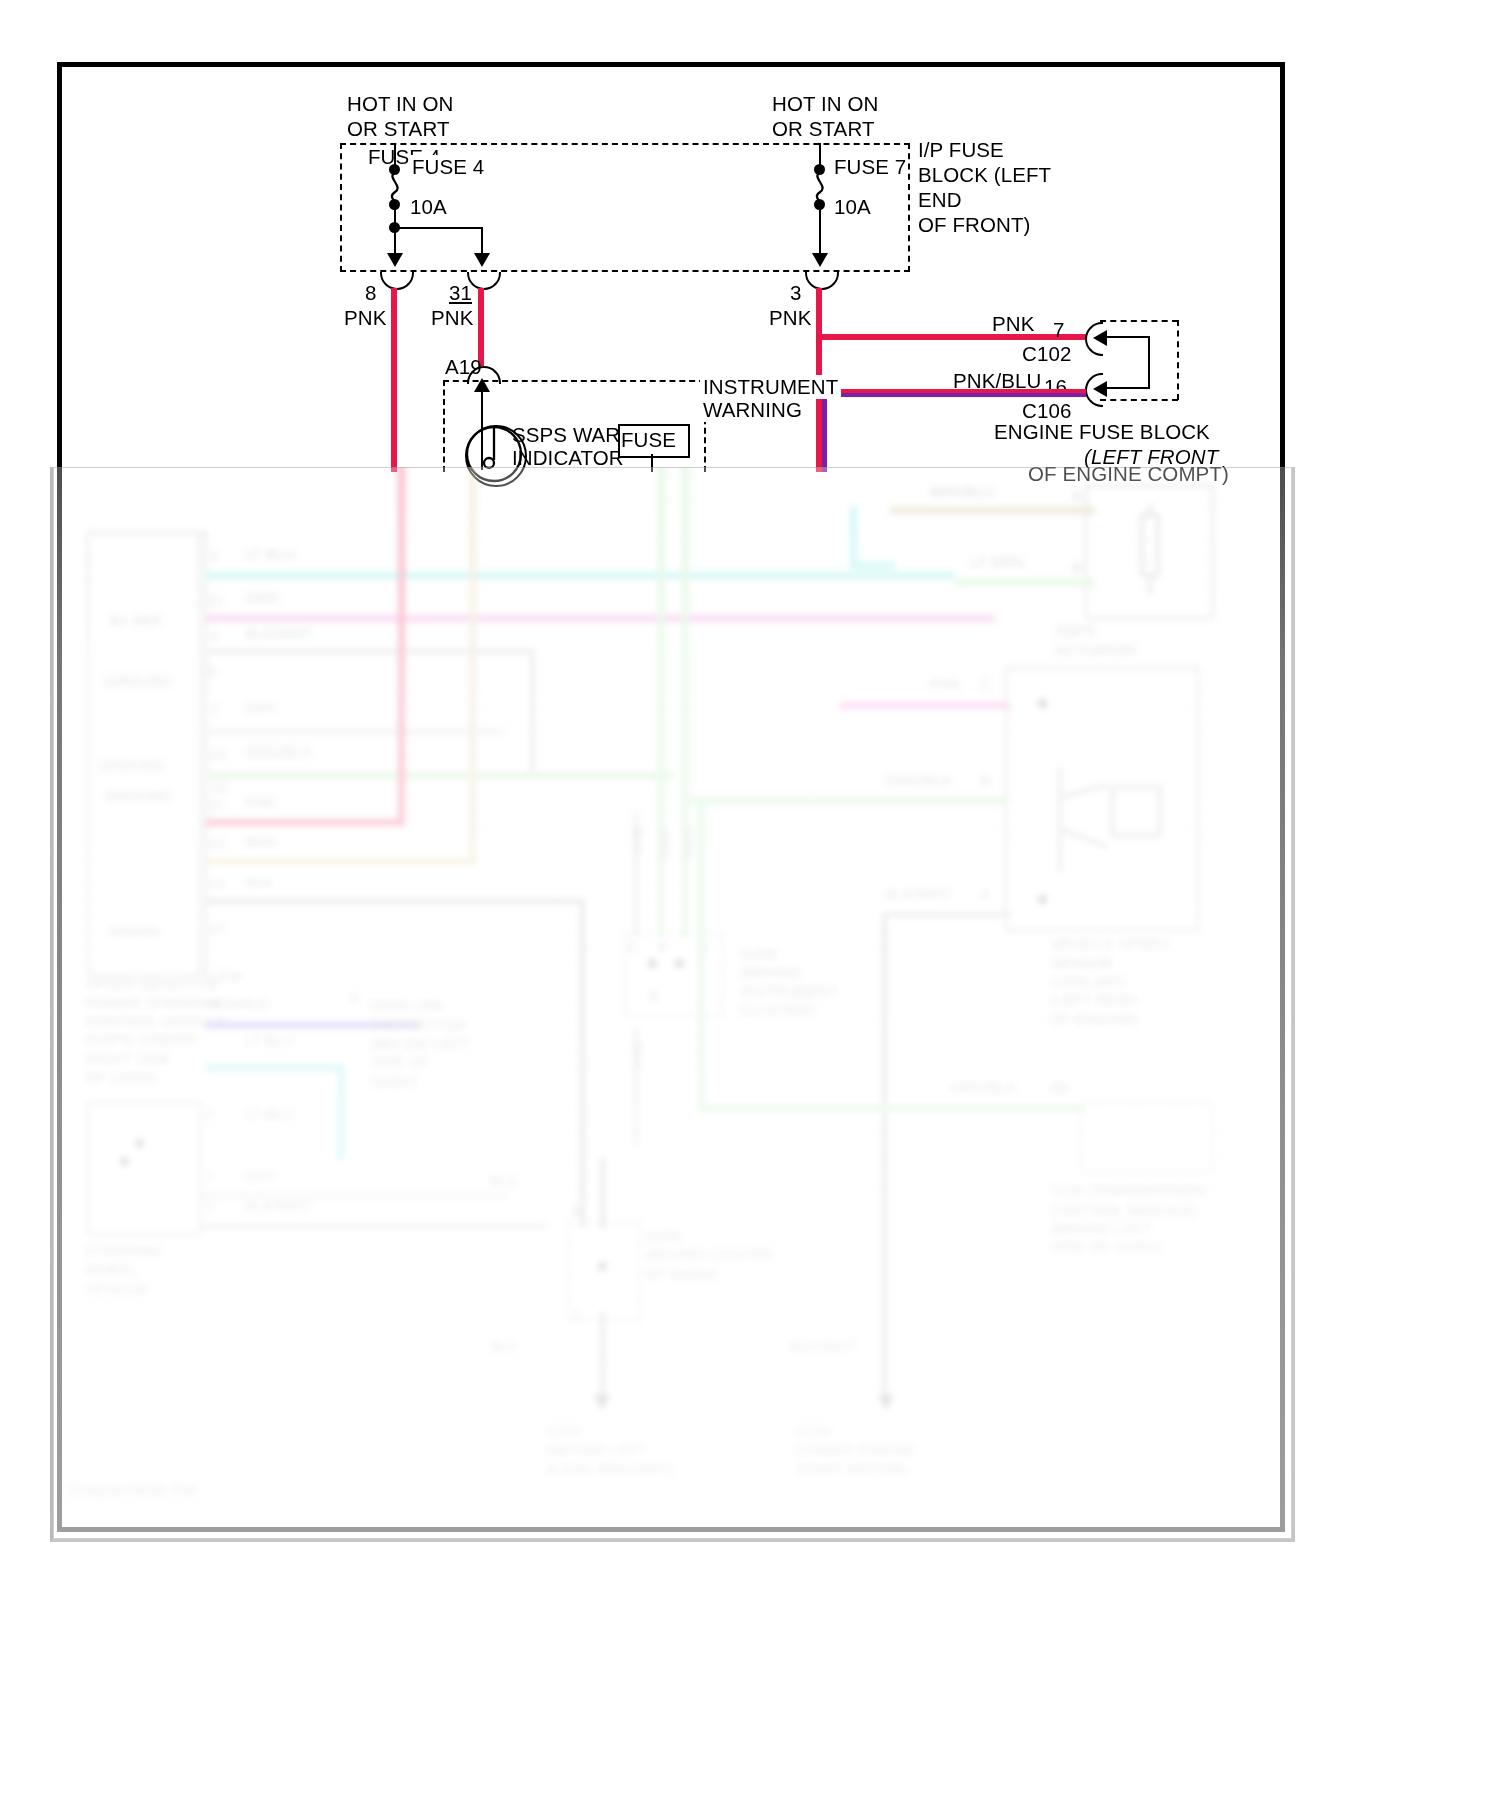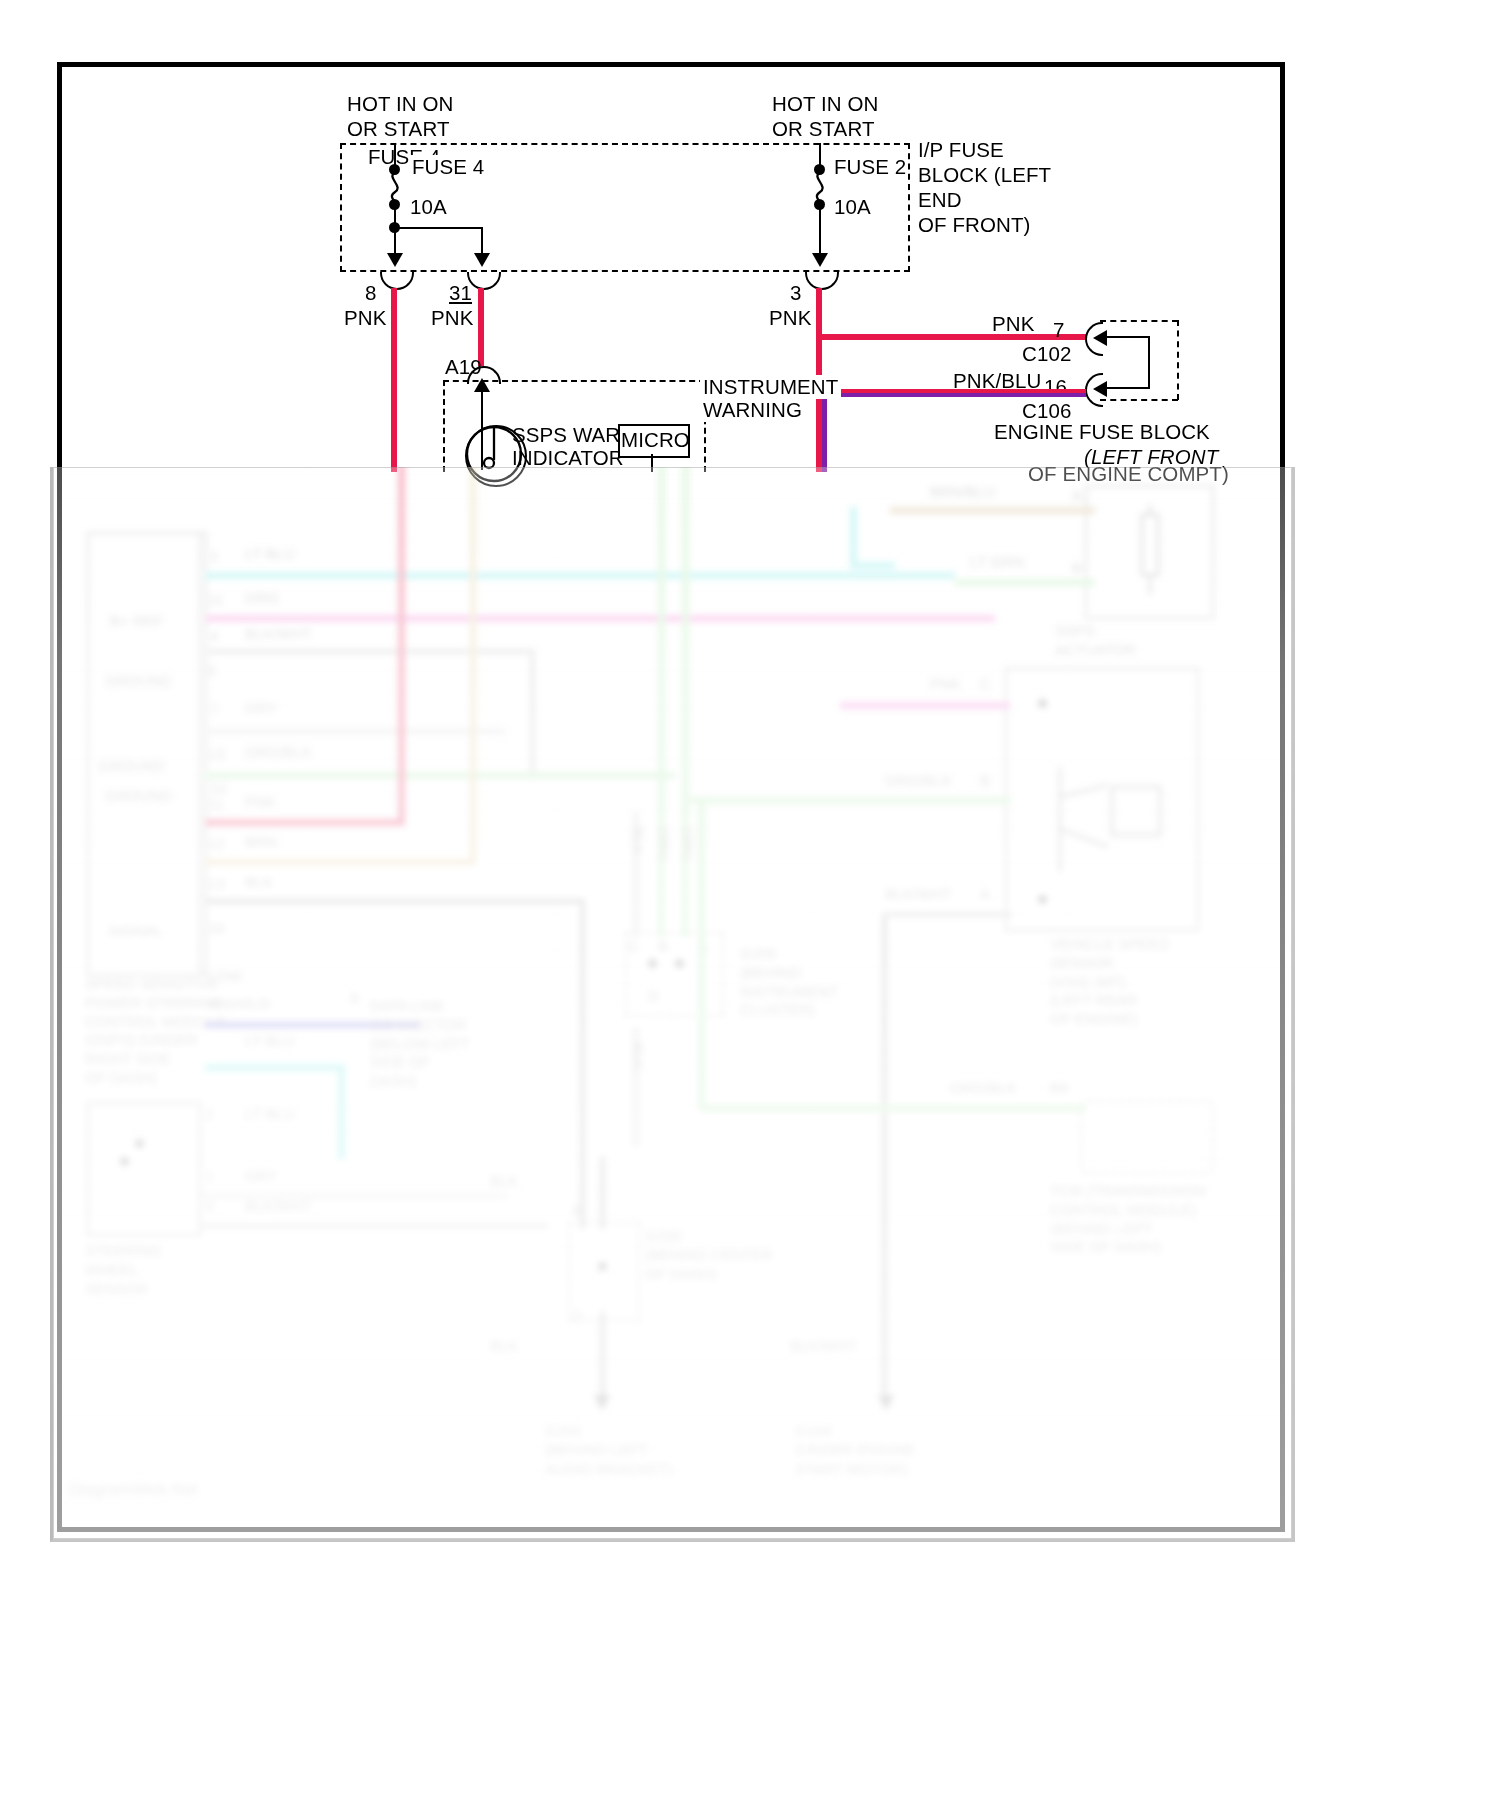--- a/index.html
+++ b/index.html
@@ -133,21 +133,21 @@
 
   <div class="vline" style="left:819px;top:143px;height:26px;"></div>
   <div class="dot" style="left:814px;top:164px;"></div>
   <svg class="fuse-sq" style="left:809px;top:172px;" width="22" height="36" viewBox="0 0 22 36">
     <path d="M11 0 C2 6, 20 14, 11 20 C2 26, 16 30, 11 36" stroke="#000" stroke-width="2.3" fill="none"></path>
   </svg>
   <div class="dot" style="left:814px;top:199px;"></div>
   <div class="vline" style="left:819px;top:207px;height:48px;"></div>
   <div class="arrowdn" style="left:812px;top:253px;"></div>
 
-  <div class="lbl f20" style="left:834px;top:155px;">FUSE 2</div>
+  <div class="lbl f20" style="left:834px;top:155px;">FUSE 7</div>
   <div class="lbl f20" style="left:834px;top:195px;">10A</div>
 
   <div class="cup" style="left:805px;top:272px;"></div>
   <div class="lbl f20" style="left:790px;top:281px;">3</div>
   <div class="lbl f20" style="left:769px;top:306px;">PNK</div>
 
   <div class="wire w-pnk" style="left:816px;top:288px;width:6px;height:52px;"></div>
   <div class="wire w-pnk" style="left:816px;top:334px;width:270px;height:6px;"></div>
 
   <div class="wire w-pnk" style="left:816px;top:334px;width:6px;height:138px;"></div>
@@ -195,21 +195,21 @@
   <svg style="position:absolute;left:465px;top:425px;" width="58" height="58" viewBox="0 0 58 58">
     <circle cx="29" cy="29" r="27" stroke="#000" stroke-width="2.3" fill="none"></circle>
     <circle cx="24" cy="38" r="5" stroke="#000" stroke-width="2.3" fill="none"></circle>
     <path d="M29 2 L29 35" stroke="#000" stroke-width="2.3" fill="none"></path>
   </svg>
 
   <div class="lbl f20" style="left:512px;top:423px;">SSPS WARNING</div>
   <div class="lbl f20" style="left:512px;top:446px;">INDICATOR</div>
 
   <div class="microbox" style="left:618px;top:424px;width:68px;height:30px;"></div>
-  <div class="lbl f20" style="left:621px;top:428px;">MICRO</div>
+  <div class="lbl f20" style="left:621px;top:428px;">FUSE</div>
   <div class="vline" style="left:651px;top:454px;height:18px;"></div>
 
   <div id="blurwrap">
     <div id="blurlayer">
 
       <div class="bx" style="left:37px;top:65px;width:110px;height:440px;"></div>
       <div class="bx" style="left:145px;top:65px;width:10px;height:440px;border-left:none;"></div>
 
       <div class="bt" style="left:60px;top:145px;">B+ REF</div>
       <div class="bt" style="left:55px;top:205px;">GROUND</div>

